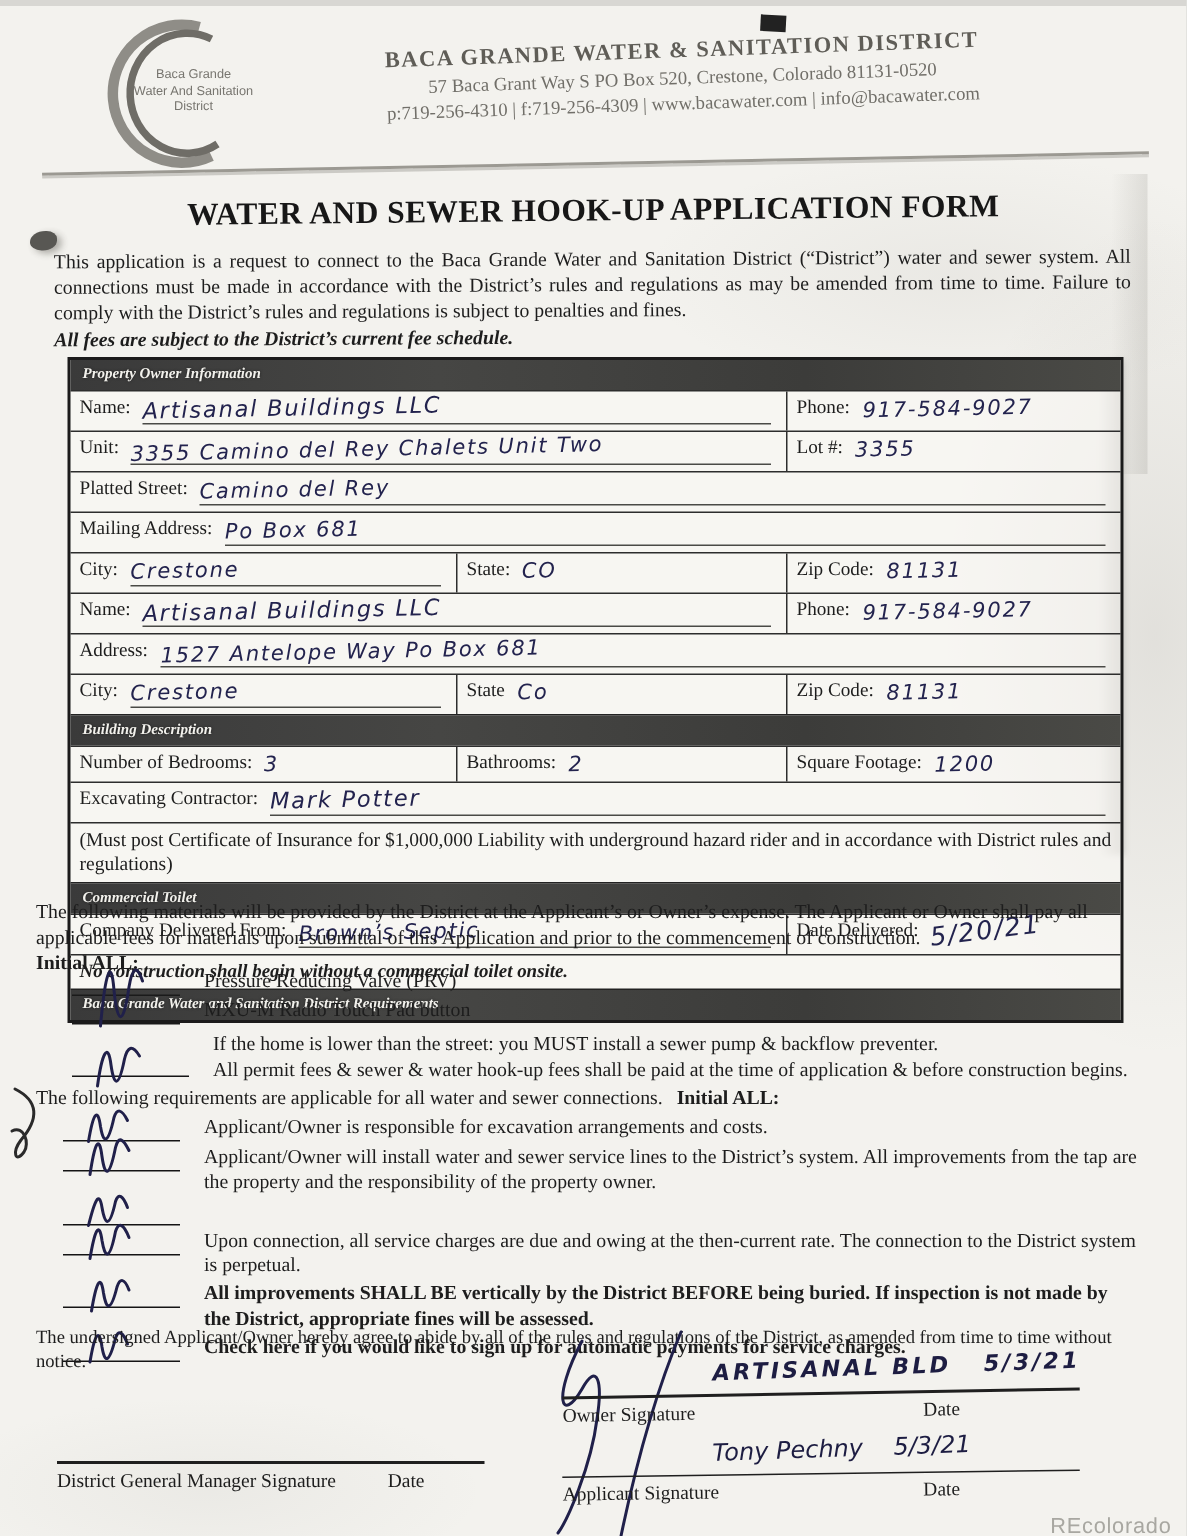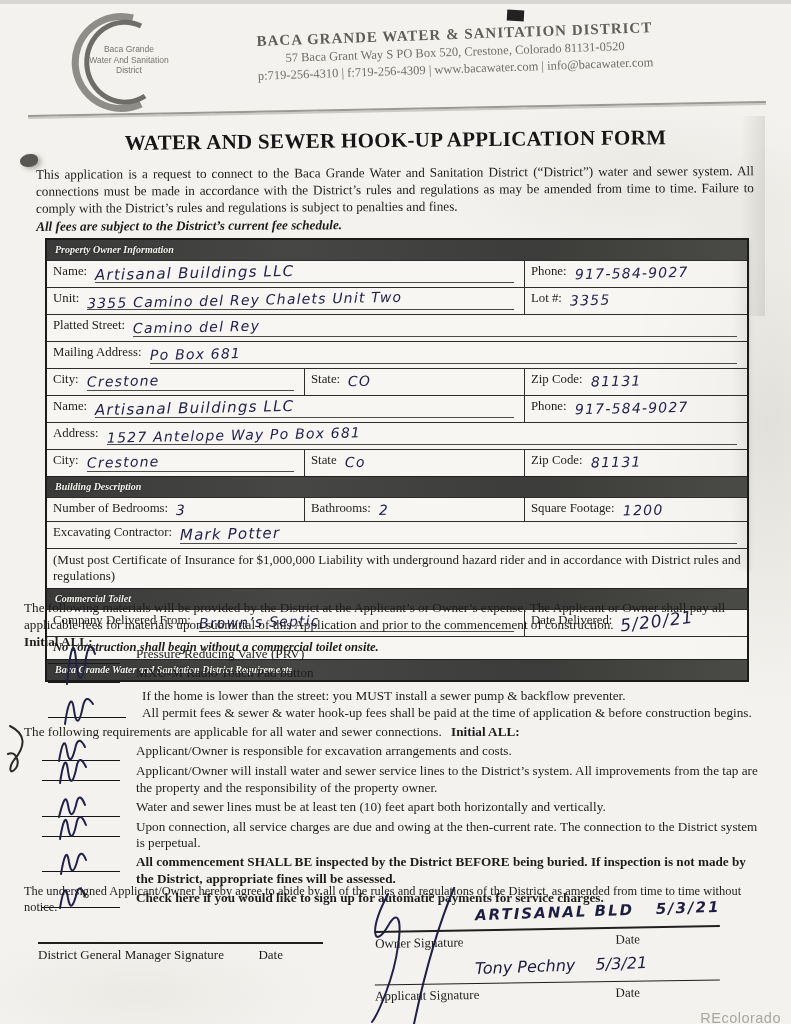--- a/index.html
+++ b/index.html
@@ -322,41 +322,40 @@
       <div class="req-text">Applicant/Owner will install water and sewer service lines to the District’s system. All improvements from the tap are the property and the responsibility of the property owner.</div>
     </div>
     <div class="req-item">
       <div class="init-line">
         <span class="init-mark">
           <svg width="38" height="34" viewBox="0 0 38 34">
               <path d="M5,28 C9,12 12,4 14,16 C16,28 19,30 23,12 C25,6 28,8 31,16" fill="none" stroke="#20204a" stroke-width="2" stroke-linecap="round"></path>
             </svg>
         </span>
       </div>
-      <div class="req-text">Water and sewer lines must be at least ten (10) feet apart both horizontally and vertically.</div>
     </div>
     <div class="req-item">
       <div class="init-line">
         <span class="init-mark">
           <svg width="38" height="36" viewBox="0 0 38 36">
               <path d="M6,30 C9,12 12,4 14,18 C16,30 19,32 23,12 C25,6 28,6 32,16" fill="none" stroke="#20204a" stroke-width="2" stroke-linecap="round"></path>
             </svg>
         </span>
       </div>
       <div class="req-text">Upon connection, all service charges are due and owing at the then-current rate.  The connection to the District system is perpetual.</div>
     </div>
     <div class="req-item">
       <div class="init-line">
         <span class="init-mark">
           <svg width="38" height="36" viewBox="0 0 38 36">
               <path d="M7,30 C10,12 13,4 15,18 C17,30 20,30 24,14 C26,8 29,8 32,16" fill="none" stroke="#20204a" stroke-width="2" stroke-linecap="round"></path>
             </svg>
         </span>
       </div>
-      <div class="req-text bold-item">All commencement SHALL BE inspected by the District BEFORE being buried.  If inspection is not made by the District, appropriate fines will be assessed.</div>
+      <div class="req-text bold-item">All improvements SHALL BE vertically by the District BEFORE being buried.  If inspection is not made by the District, appropriate fines will be assessed.</div>
     </div>
     <div class="req-item">
       <div class="init-line">
         <span class="init-mark">
           <svg width="38" height="34" viewBox="0 0 38 34">
               <path d="M6,28 C9,10 12,4 14,18 C16,30 19,28 23,12 C25,6 28,8 31,16" fill="none" stroke="#20204a" stroke-width="2" stroke-linecap="round"></path>
             </svg>
         </span>
       </div>
       <div class="req-text bold-item">Check here if you would like to sign up for automatic payments for service charges.</div>
@@ -371,21 +370,21 @@
 
   <div class="body-block" style="top:880px; font-size:12.4px">The undersigned Applicant/Owner hereby agree to abide by all of the rules and regulations of the District, as amended from time to time without notice.</div>
 
   <div class="sig-squiggle">
     <svg width="140" height="140" viewBox="0 0 140 140">
       <path d="M30,8 C10,46 16,64 30,40 C40,22 44,34 40,60 C36,92 20,128 14,136" fill="none" stroke="#20204a" stroke-width="2" stroke-linecap="round"></path>
       <path d="M96,2 C80,40 66,90 56,138" fill="none" stroke="#20204a" stroke-width="2" stroke-linecap="round"></path>
     </svg>
   </div>
 
-  <div class="sig-line" style="top:938px; left:38px; width:285px">
+  <div class="sig-line" style="top:970px; left:38px; width:285px">
     <div class="sig-labels">
       <span>District General Manager Signature</span>
       <span style="margin-right:40px">Date</span>
     </div>
   </div>
 
   <span class="sig-hand" style="top:898px; left:475px; font-size:15px; letter-spacing:2px; font-weight:bold">
     <span>ARTISANAL BLD</span>&nbsp;&nbsp;
     <span>5/3/21</span>
   </span>

